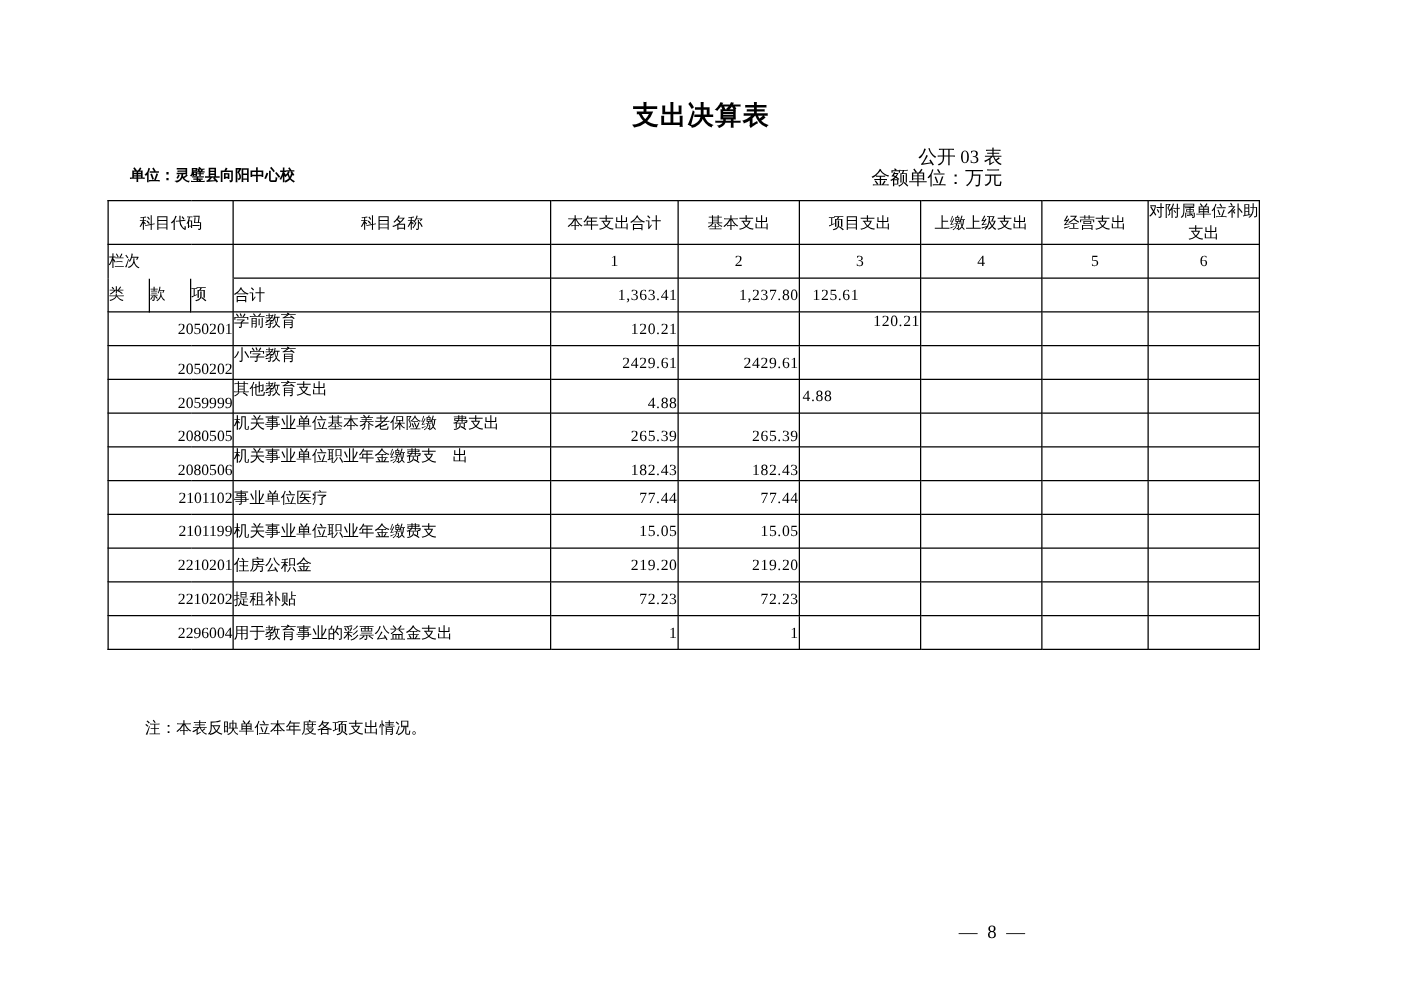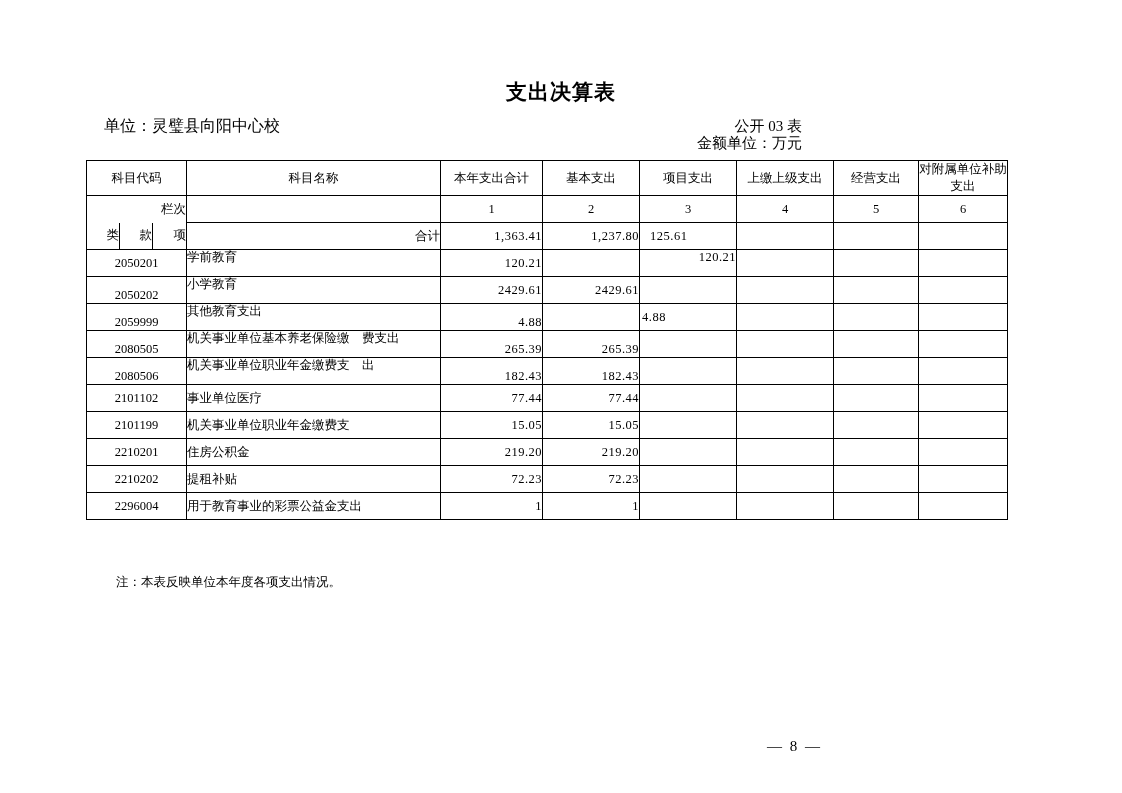--- a/index.html
+++ b/index.html
@@ -35,22 +35,23 @@
     position: absolute;
     right: 120px;
     top: 118px;
     font-size: 15px;
     text-align: right;
     line-height: 17px;
   }
   .subheader-left {
     position: absolute;
     left: 104px;
-    top: 116px;
-    font-size: 16px;
+    top: 132px;
+    font-size: 12px;
+    font-weight: bold;
   }
   table.main {
     position: absolute;
     left: 86px;
     top: 160px;
     width: 921px;
     border-collapse: collapse;
     table-layout: fixed;
   }
   table.main td {
@@ -59,39 +60,39 @@
     padding: 0;
     vertical-align: middle;
     height: 26px;
   }
   .hdr {
     text-align: center;
     font-size: 13px;
     height: 70px;
   }
   .hdr-sub {
-    text-align: right;
+    text-align: left;
     font-size: 12.5px;
   }
   .num {
     text-align: right;
     padding-right: 6px;
     font-family: "Liberation Serif", serif;
     letter-spacing: 0.5px;
   }
   .numc {
     text-align: center;
   }
   .txt {
     text-align: left;
     padding-left: 8px;
     margin-left: 37px;
   }
   .code {
-    text-align: center;
+    text-align: right;
     padding-left: 6px;
     font-size: 12.5px;
   }
   .row-tall td { height: 32px; }
   .note {
     position: absolute;
     left: 116px;
     top: 574px;
     font-size: 12.5px;
     font-family: Liberation Mono, monospace;

